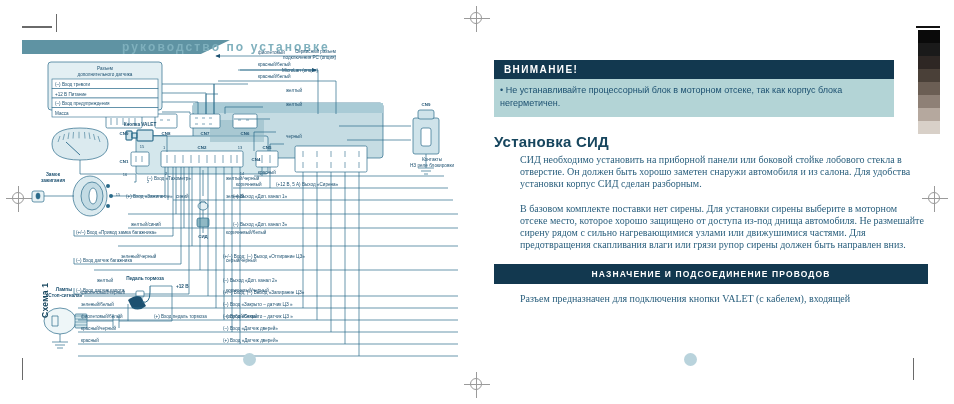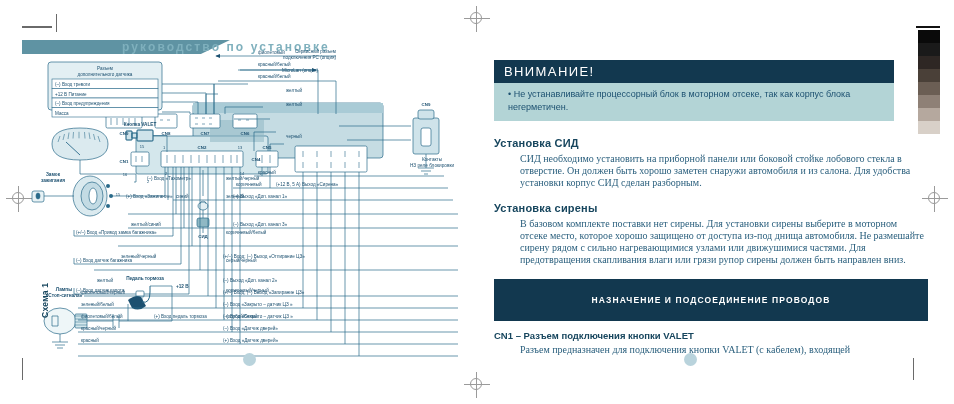--- a/index.html
+++ b/index.html
@@ -48,28 +48,28 @@
   .lbl{font-family:"Liberation Sans",sans-serif;fill:#1c5070;}
 
   
   .skhema{position:absolute;left:40px;top:318px;width:70px;height:16px;
           transform:rotate(-90deg);transform-origin:left top;
           font-size:8.5px;font-weight:bold;color:#17465e;letter-spacing:.3px;}
 
   
   .col{position:absolute;left:494px;top:60px;width:432px;}
   .warn{background:#b3d4d6;width:400px;margin-bottom:16px;}
-  .warn-hd{background:#12384f;color:#ffffff;font-size:13px;font-weight:normal;
+  .warn-hd{background:#12384f;color:#ffffff;font-size:10px;font-weight:bold;
            letter-spacing:1.4px;padding:4px 10px;}
-  .warn-bd{padding:5px 10px 7px 14px;font-size:9px;line-height:13px;color:#1c5070;}
-  .h3{font-size:11px;font-weight:bold;color:#17465e;margin:0 0 4px 0;letter-spacing:.2px;}
+  .warn-bd{padding:5px 10px 7px 6px;font-size:9px;line-height:13px;color:#1c5070;}
+  .h3{font-size:15px;font-weight:bold;color:#17465e;margin:0 0 4px 0;letter-spacing:.2px;}
   .para{font-size:10px;line-height:12px;color:#2a5f7d;margin:0 0 13px 26px;
         font-family:"Liberation Serif",serif;}
   .sect-bar{background:#12384f;color:#fff;font-size:8.5px;font-weight:bold;
-            letter-spacing:1.1px;text-align:center;padding:16px 0;width:434px;margin:2px 0 9px 0;}
+            letter-spacing:1.1px;text-align:center;padding:5px 0;width:434px;margin:2px 0 9px 0;}
   .cn-title{font-size:9.5px;font-weight:bold;color:#17465e;margin-bottom:3px;}
   .dot{position:absolute;width:13px;height:13px;border-radius:50%;background:#b9d3dc;}
 </style>
 </head>
 <body>
 
 <div class="page">
 
   <div class="regmark" style="left:6px;top:186px;">
     <div class="regcircle"></div>
@@ -383,22 +383,20 @@
   <div class="col">
 
     <div class="warn">
       <div class="warn-hd">ВНИМАНИЕ!</div>
       <div class="warn-bd">• Не устанавливайте процессорный блок в моторном отсеке, так как корпус блока негерметичен.</div>
     </div>
 
     <h3 class="h3">Установка СИД</h3>
     <p class="para">СИД необходимо установить на приборной панели или боковой стойке лобового стекла в отверстие. Он должен быть хорошо заметен снаружи автомобиля и из салона. Для удобства установки корпус СИД сделан разборным.</p>
 
-    <h3 class="h3">Установка сирены</h3>
     <p class="para">В базовом комплекте поставки нет сирены. Для установки сирены выберите в моторном отсеке место, которое хорошо защищено от доступа из-под днища автомобиля. Не размешайте сирену рядом с сильно нагревающимися узлами или движушимися частями. Для предотвращения скапливания влаги или грязи рупор сирены должен быть направлен вниз.</p>
 
     <div class="sect-bar">НАЗНАЧЕНИЕ И ПОДСОЕДИНЕНИЕ ПРОВОДОВ</div>
 
-    <div class="cn-title">CN1 – Разъем подключения кнопки VALET</div>
     <p class="para" style="margin-bottom:8px">Разъем предназначен для подключения кнопки VALET (с кабелем), входящей</p>
   </div>
 
 </div>
 
 </body></html>

